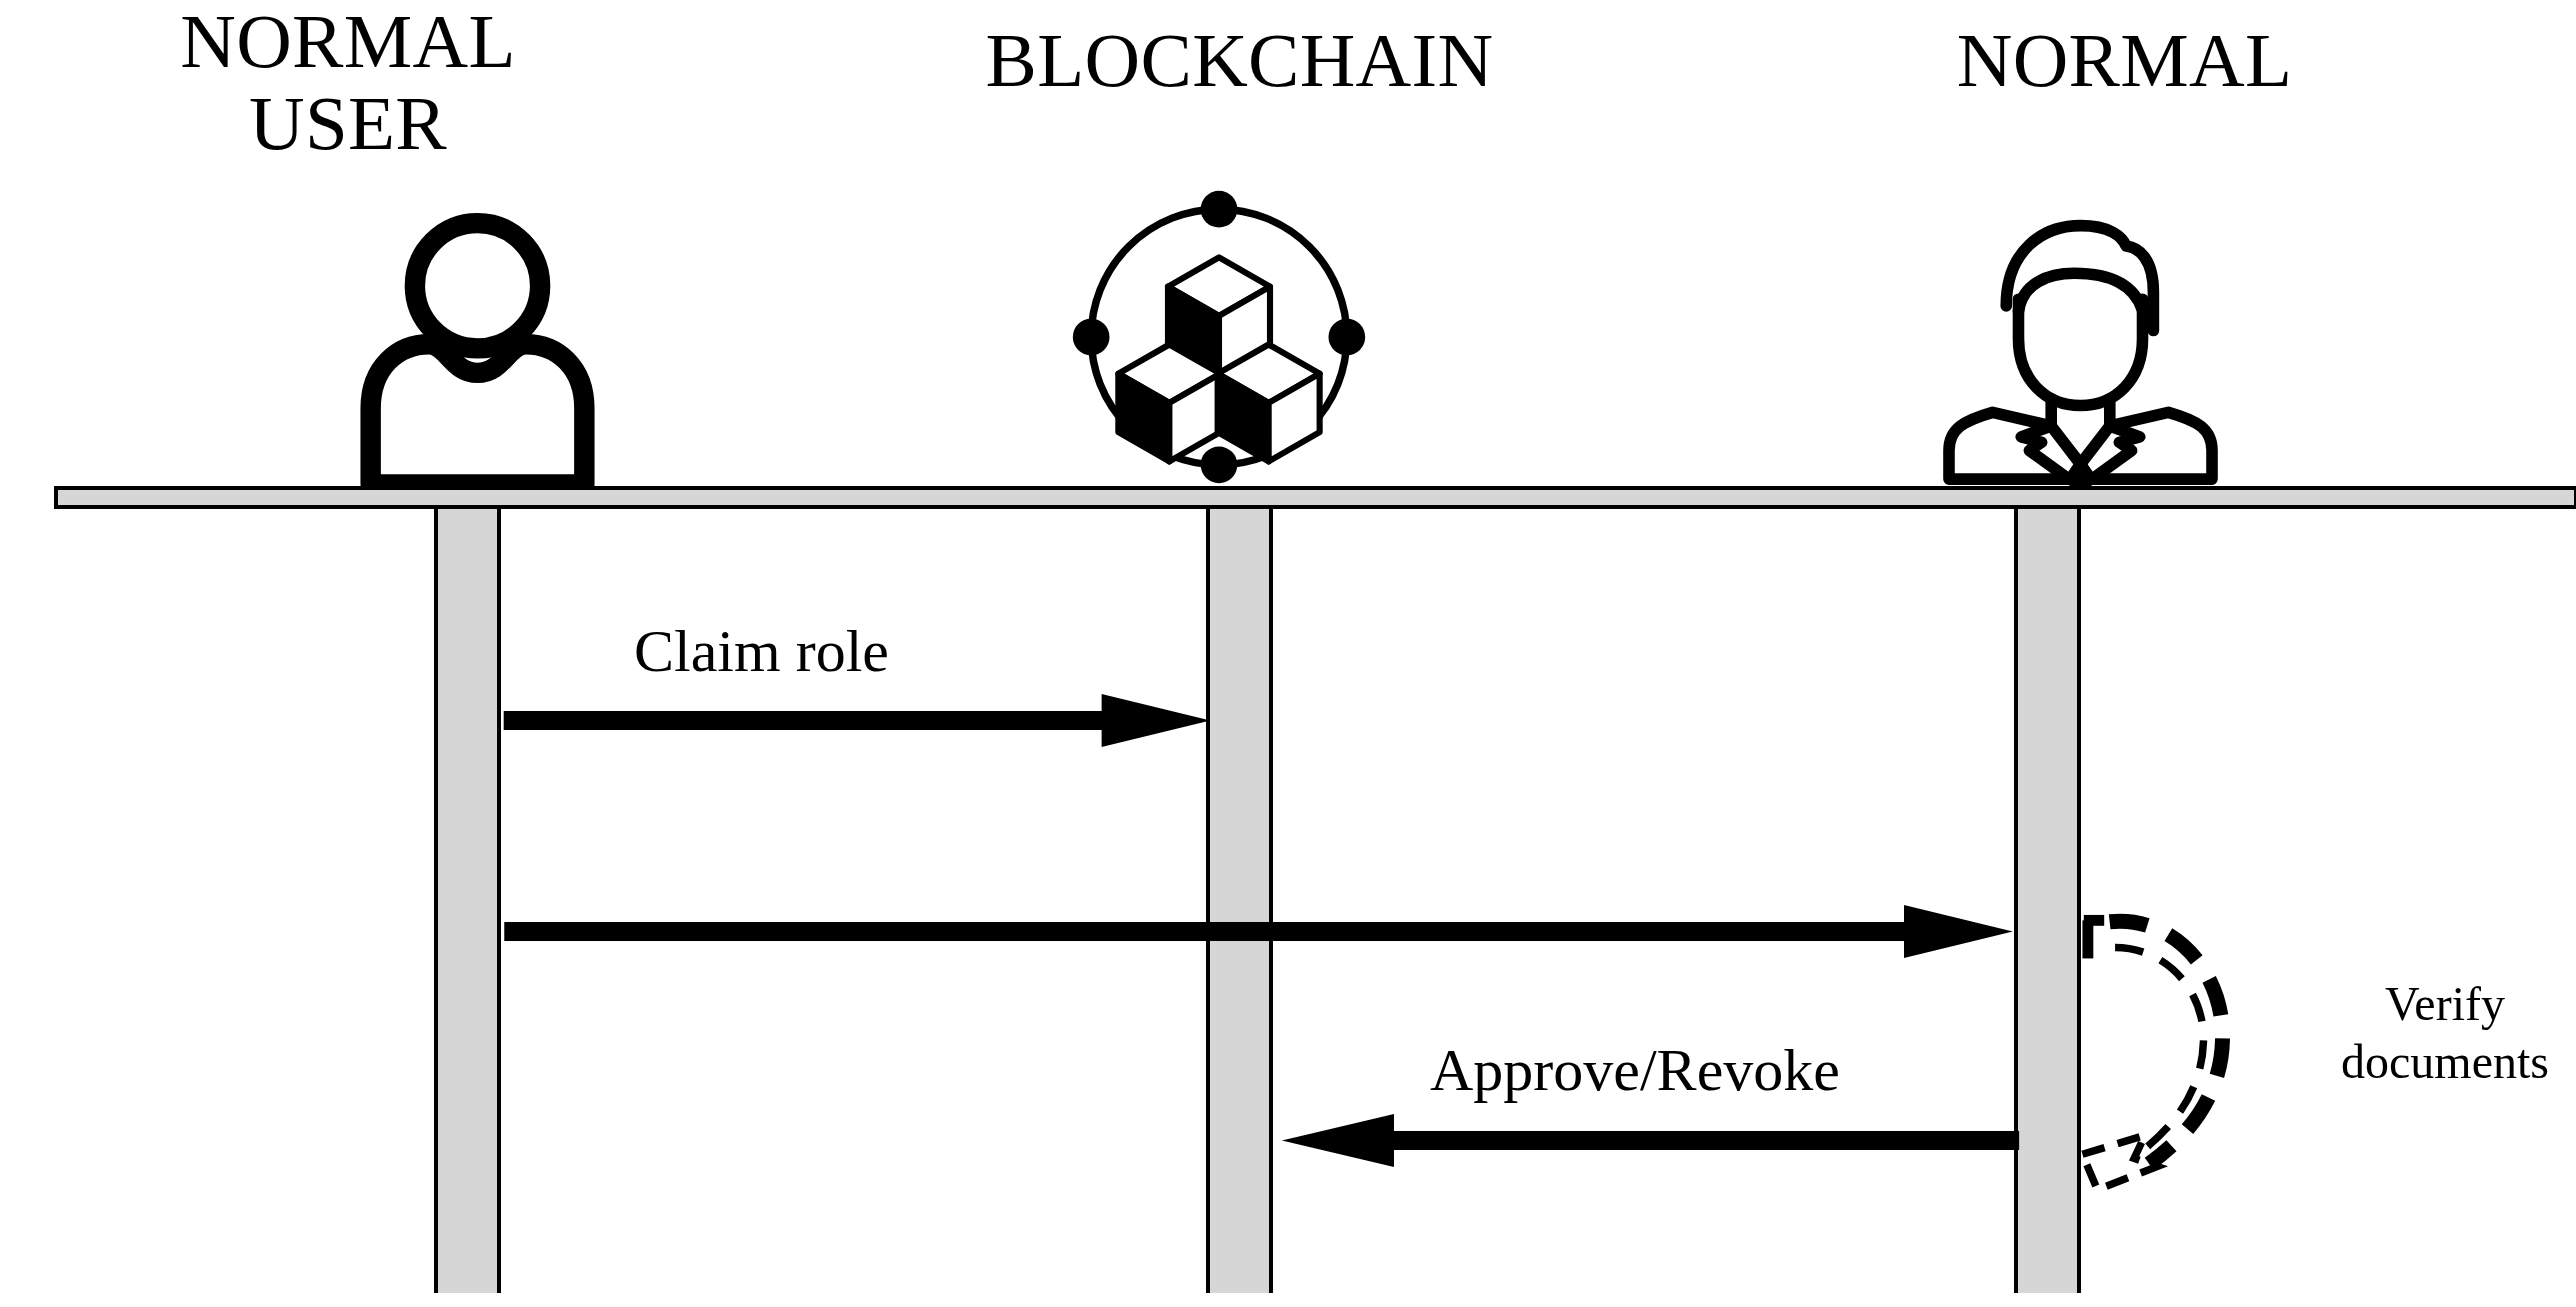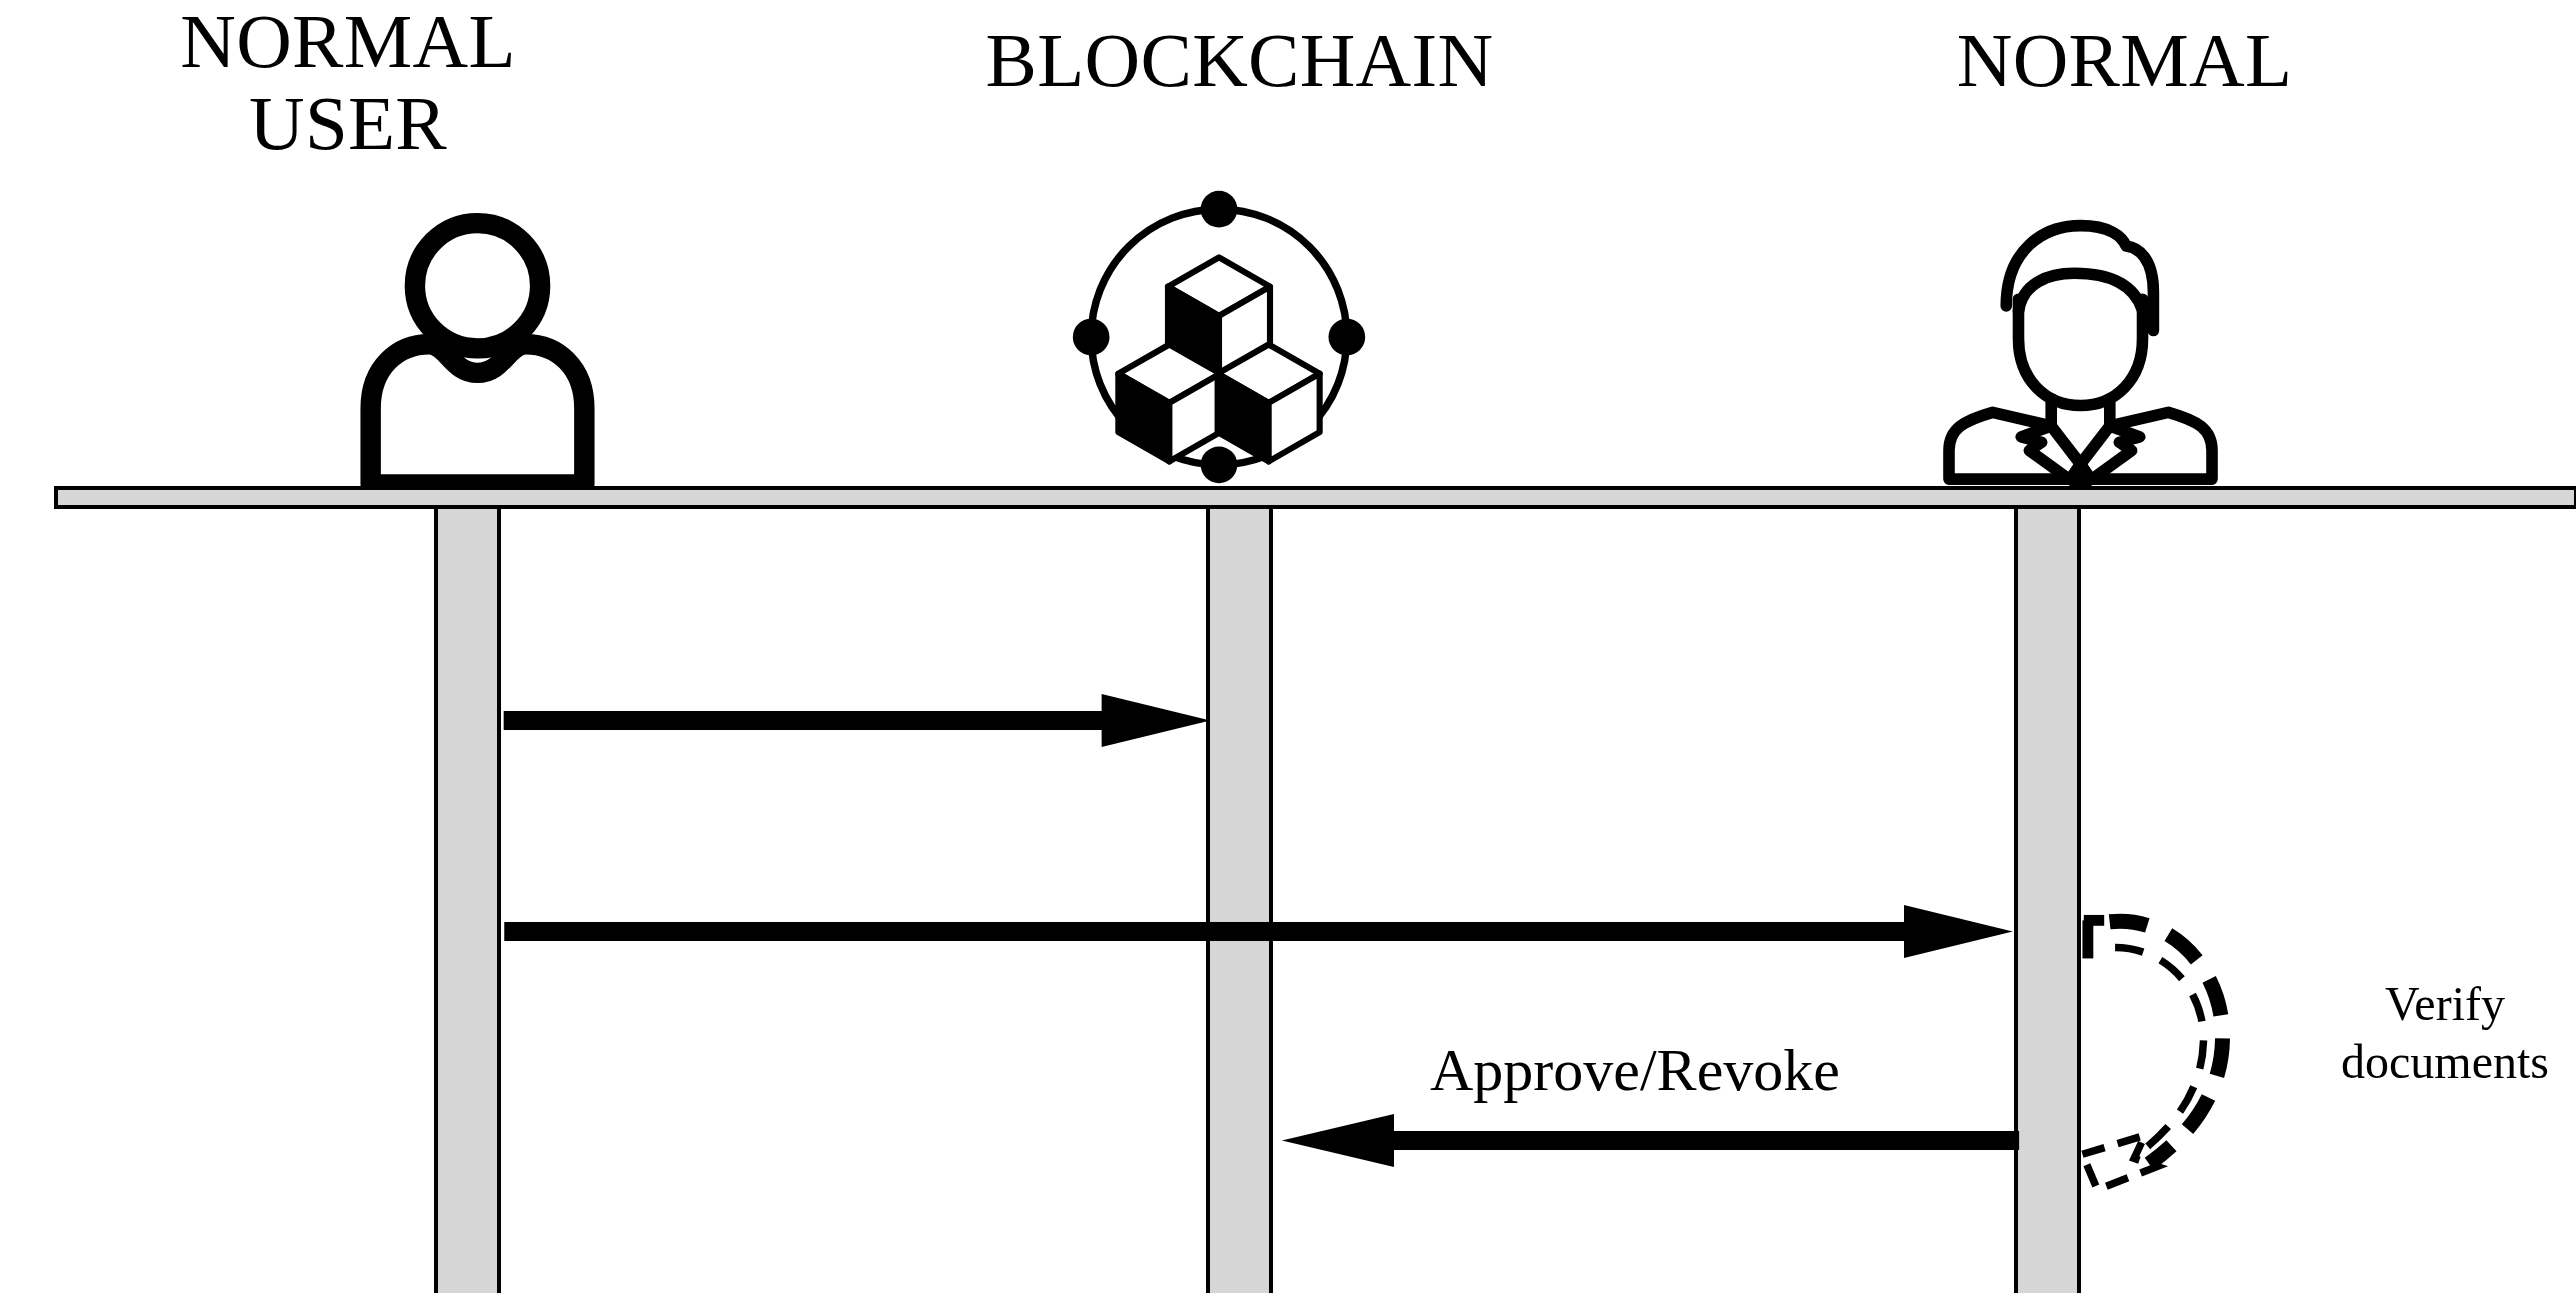--- a/index.html
+++ b/index.html
@@ -221,20 +221,21 @@
   <div id="lifeline-0" class="lifeline"></div>
   <div id="lifeline-1" class="lifeline"></div>
   <div id="lifeline-2" class="lifeline"></div>
 
   <div id="msg-0" class="message">
     <svg viewBox="0 0 1040 78" width="708" height="53" aria-hidden="true">
       <rect x="0" y="25" width="920" height="28" fill="#000"></rect>
       <polygon points="880,0 1040,39 880,78" fill="#000"></polygon>
     </svg>
   </div>
+  <div id="msg-0-label" class="msg-label">Claim role</div>
 
   <div id="msg-1" class="message">
     <svg viewBox="0 0 2220 78" width="1511" height="53" aria-hidden="true">
       <rect x="0" y="25" width="2100" height="28" fill="#000"></rect>
       <polygon points="2060,0 2220,39 2060,78" fill="#000"></polygon>
     </svg>
   </div>
 
   <div id="msg-2" class="message">
     <svg viewBox="0 0 1085 78" width="739" height="53" aria-hidden="true">

